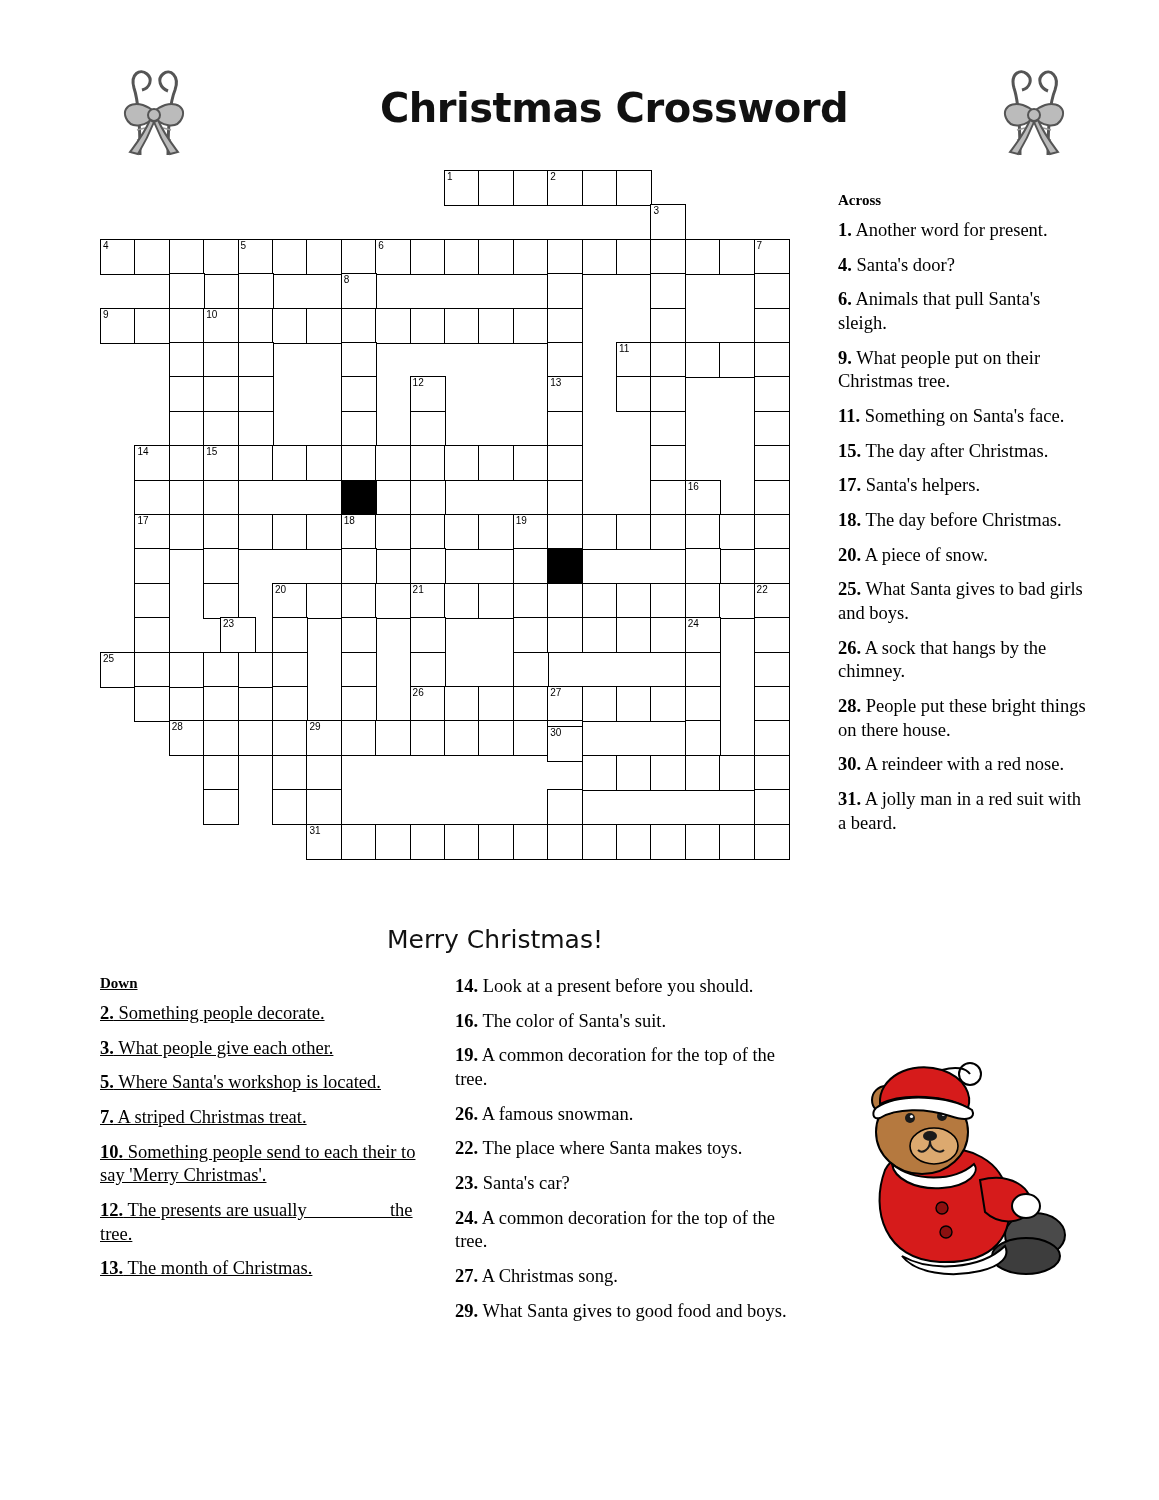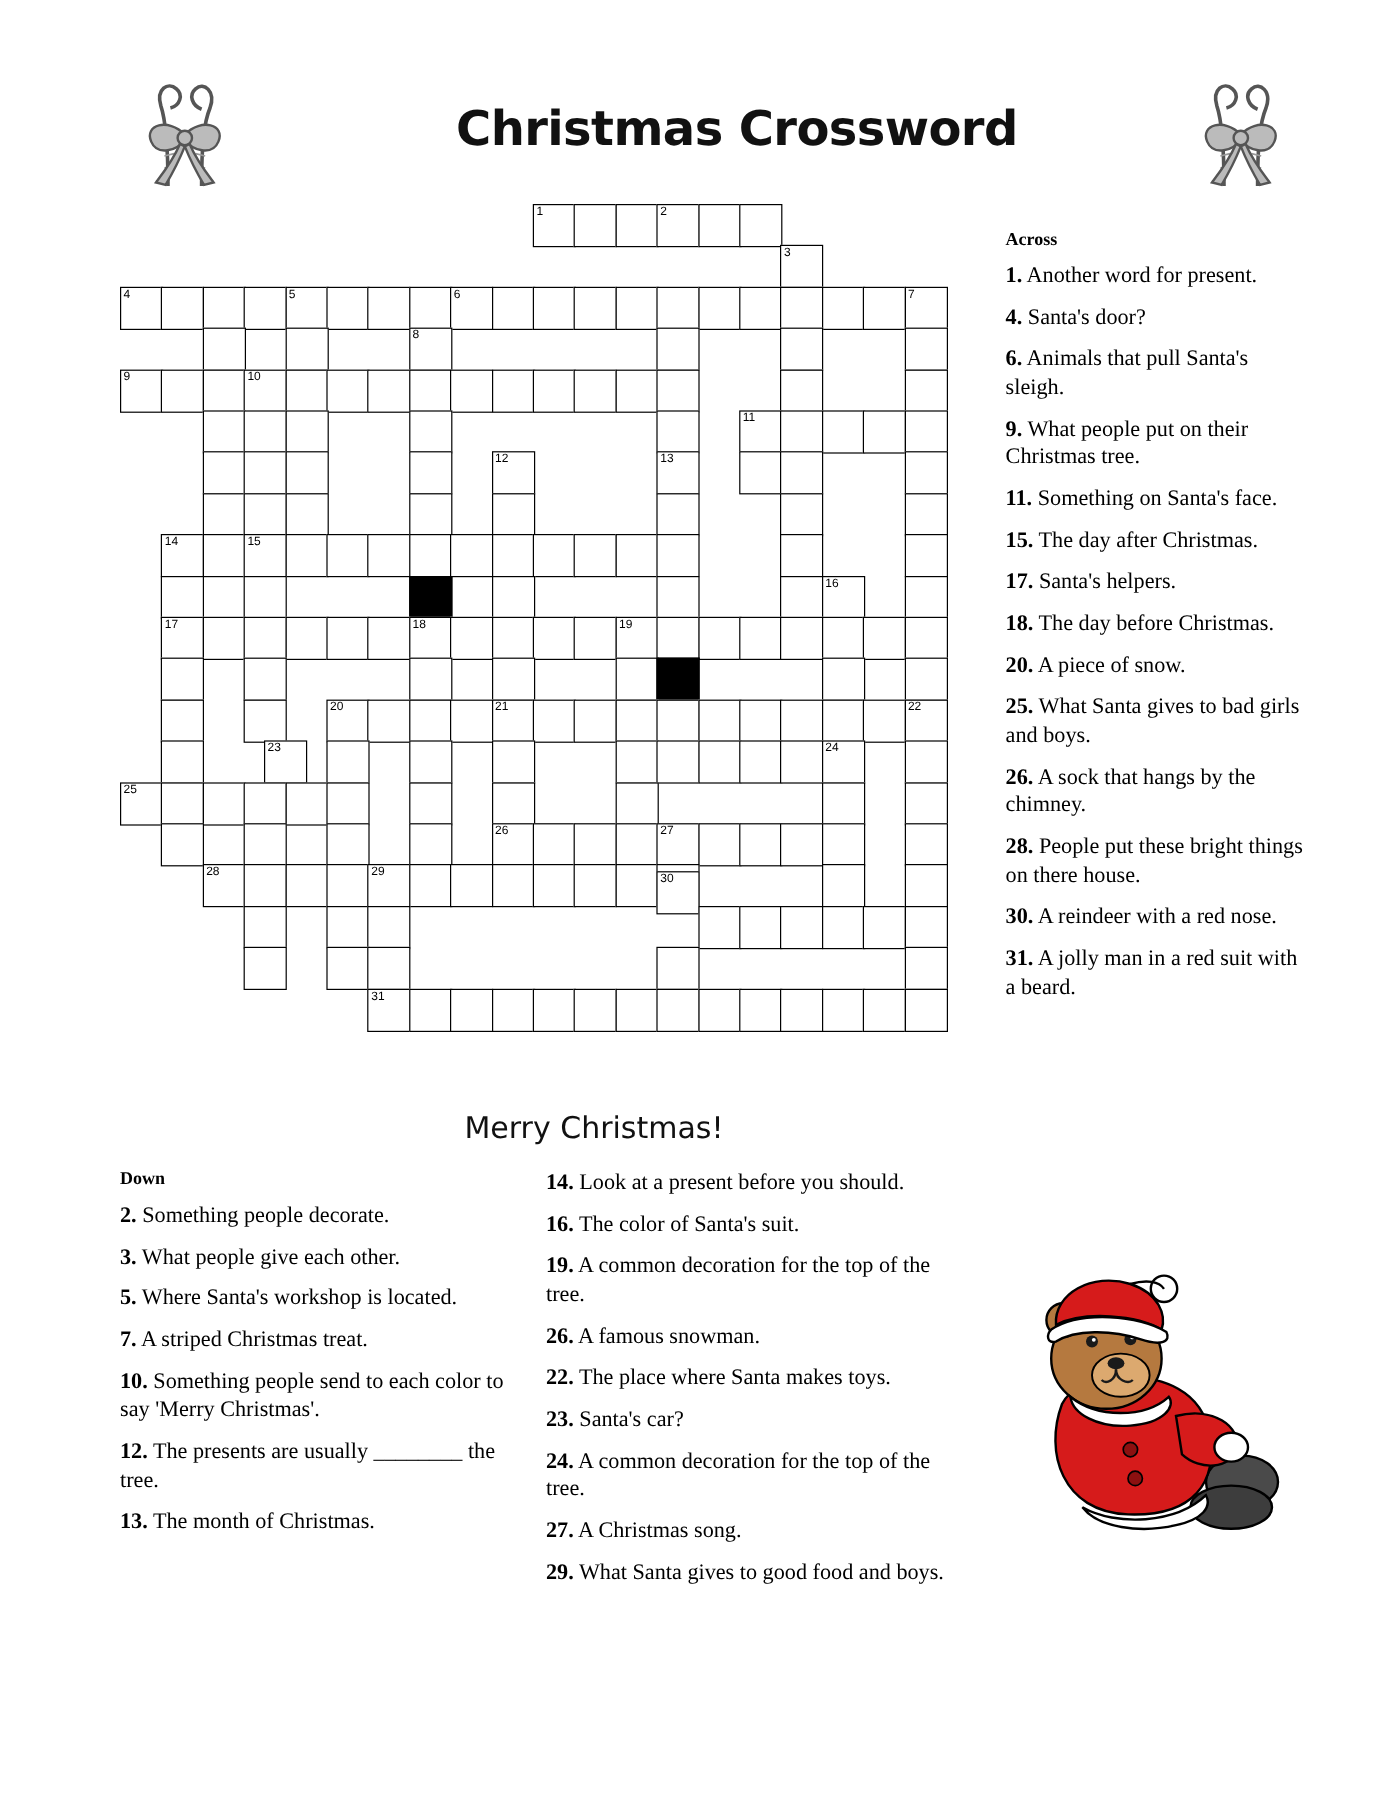--- a/index.html
+++ b/index.html
@@ -41,21 +41,21 @@
   .clue-head{
     font-weight:700;font-size:15px;margin:0 0 10px 0;
     font-family:"Liberation Serif",serif;
   }
   .clue{
     font-size:18.5px;line-height:1.28;margin:0 0 11px 0;
   }
   .clue b{font-weight:700;}
 
   #across{position:absolute;left:838px;top:192px;width:248px;}
-  #down-col1{position:absolute;left:100px;top:975px;width:340px;}
+  #down-col1{position:absolute;left:100px;top:975px;width:340px;text-decoration:underline;}
   #down-col2{position:absolute;left:455px;top:975px;width:350px;}
 
   
   #bear{position:absolute;left:830px;top:1060px;width:250px;height:230px;}
 </style>
 </head>
 <body>
 
 <div id="page">
 
@@ -409,21 +409,21 @@
       </div>
   </div>
 
   <div id="down-col1">
     <div class="clue-head">Down</div>
     <div id="down-items-1">
         <div class="clue"><b>2.</b><span> Something people decorate.</span></div>
         <div class="clue"><b>3.</b><span> What people give each other.</span></div>
         <div class="clue"><b>5.</b><span> Where Santa's workshop is located.</span></div>
         <div class="clue"><b>7.</b><span> A striped Christmas treat.</span></div>
-        <div class="clue"><b>10.</b><span> Something people send to each color to say 'Merry Christmas'.</span></div>
+        <div class="clue"><b>10.</b><span> Something people send to each their to say 'Merry Christmas'.</span></div>
         <div class="clue"><b>12.</b><span> The presents are usually ________ the tree.</span></div>
         <div class="clue"><b>13.</b><span> The month of Christmas.</span></div>
       </div>
   </div>
 
   <div id="down-col2">
     <div id="down-items-2">
         <div class="clue"><b>14.</b><span> Look at a present before you should.</span></div>
         <div class="clue"><b>16.</b><span> The color of Santa's suit.</span></div>
         <div class="clue"><b>19.</b><span> A common decoration for the top of the tree.</span></div>

